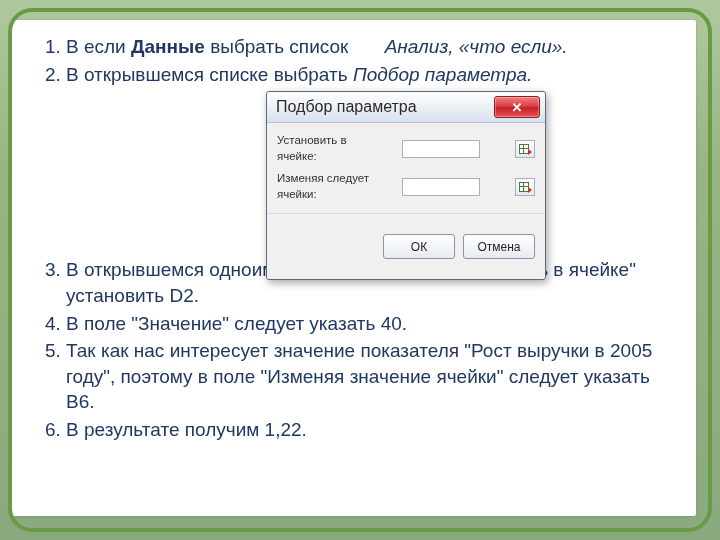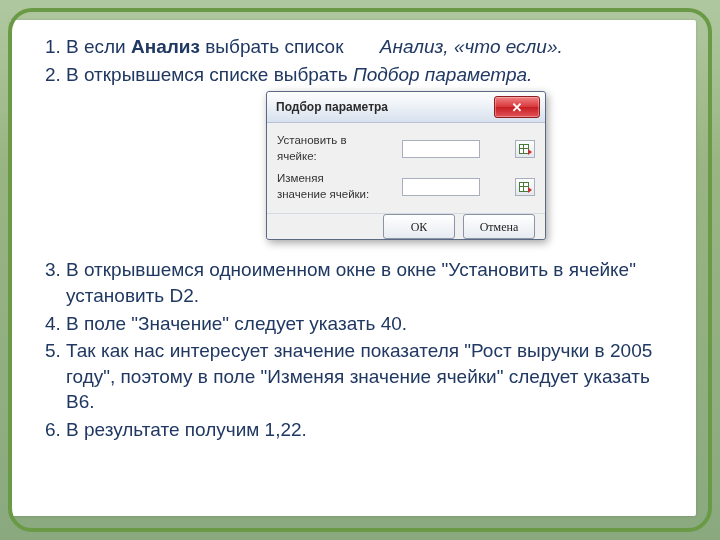--- a/index.html
+++ b/index.html
@@ -77,22 +77,21 @@
     align-items: center;
     height: 30px;
     background: linear-gradient(to bottom, #fdfdfe 0%, #eef2f7 45%, #d7e1ee 100%);
     border-bottom: 1px solid #b8c2d4;
     border-radius: 3px 3px 0 0;
     padding-left: 9px;
   }
   .dlg-title {
     flex: 1;
     color: #2a2a2a;
-    font-size: 12px;
-    font-weight: bold;
+    font-size: 16px;
   }
   .dlg-close {
     width: 44px;
     height: 20px;
     margin-right: 5px;
     border-radius: 3px;
     background: linear-gradient(to bottom, #f08182 0%, #d93a3d 48%, #c51f23 52%, #e35358 100%);
     border: 1px solid #8e1d1d;
     color: #fff;
     display: flex;
@@ -164,26 +163,25 @@
     position: absolute;
     right: -1px; bottom: -1px;
     width: 0; height: 0;
     border-left: 4px solid #c23131;
     border-top: 3px solid transparent;
     border-bottom: 3px solid transparent;
   }
   .dlg-buttons {
     background: #f0f0f0;
     border-top: 1px solid #d6dae1;
-    padding: 0 10px;
+    padding: 20px 10px;
     display: flex;
     justify-content: flex-end;
     gap: 8px;
     border-radius: 0 0 3px 3px;
-    font-family: Liberation Serif, serif;
   }
   .dlg-btn {
     min-width: 70px;
     height: 23px;
     border: 1px solid #8a94a6;
     border-radius: 3px;
     background: linear-gradient(to bottom,#ffffff,#e7ebf1);
     font-size: 12px;
     color: #222;
     display: flex;
@@ -193,21 +191,21 @@
   }
 </style>
 </head>
 <body>
 
 <div class="slide">
 
   <div class="content-panel">
     <ol class="steps">
       <li>
-        <span>В если </span><span class="bold">Анализ</span><span> выбрать список </span><span class="italic">Анализ, «что если».</span>
+        <span>В если </span><span class="bold">Данные</span><span> выбрать список </span><span class="italic">Анализ, «что если».</span>
       </li>
       <li>
         <span>В открывшемся списке выбрать </span><span class="bolditalic">Подбор параметра.</span>
         <div class="dialog-space">
           <div class="dialog">
             <div class="dlg-titlebar">
               <span class="dlg-title">Подбор параметра</span>
               <div class="dlg-close">
                 <span>✕</span>
               </div>
@@ -217,21 +215,21 @@
                 <span class="dlg-label">Установить в ячейке:</span>
                 <div class="dlg-input"></div>
                 <div class="dlg-refbtn">
                   <span class="ref-icon">
                       <span class="tbl"></span>
                       <span class="arrow"></span>
                     </span>
                 </div>
               </div>
               <div class="dlg-row">
-                <span class="dlg-label">Изменяя значение ячейки:</span>
+                <span class="dlg-label">Изменяя следует ячейки:</span>
                 <div class="dlg-input"></div>
                 <div class="dlg-refbtn">
                   <span class="ref-icon">
                       <span class="tbl"></span>
                       <span class="arrow"></span>
                     </span>
                 </div>
               </div>
             </div>
             <div class="dlg-buttons">

